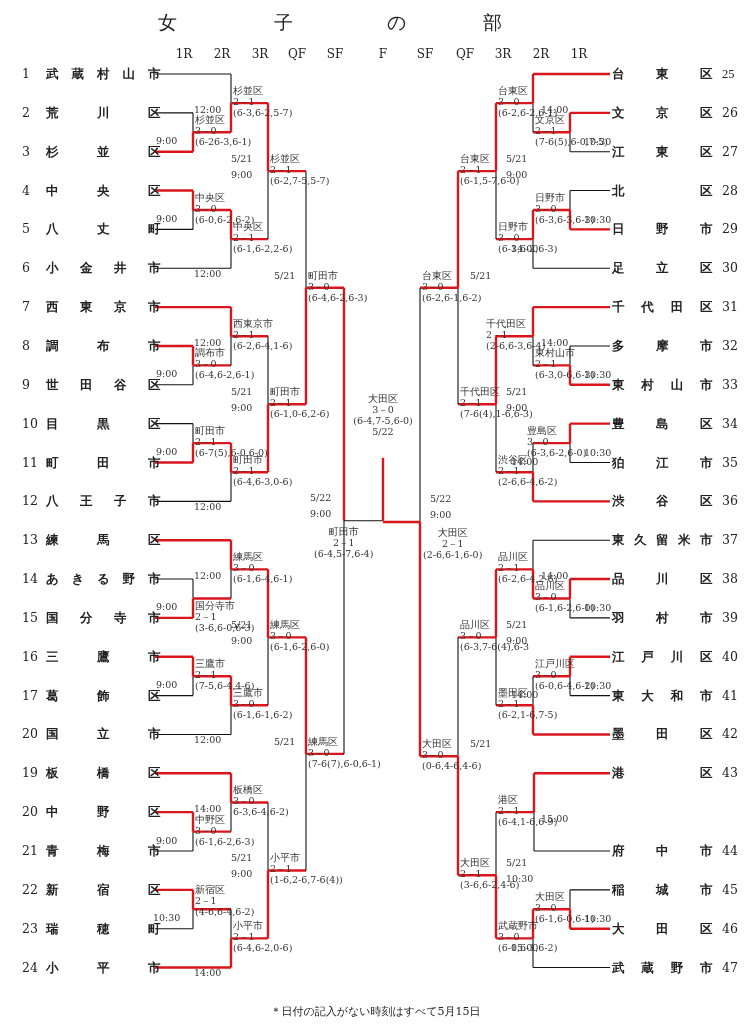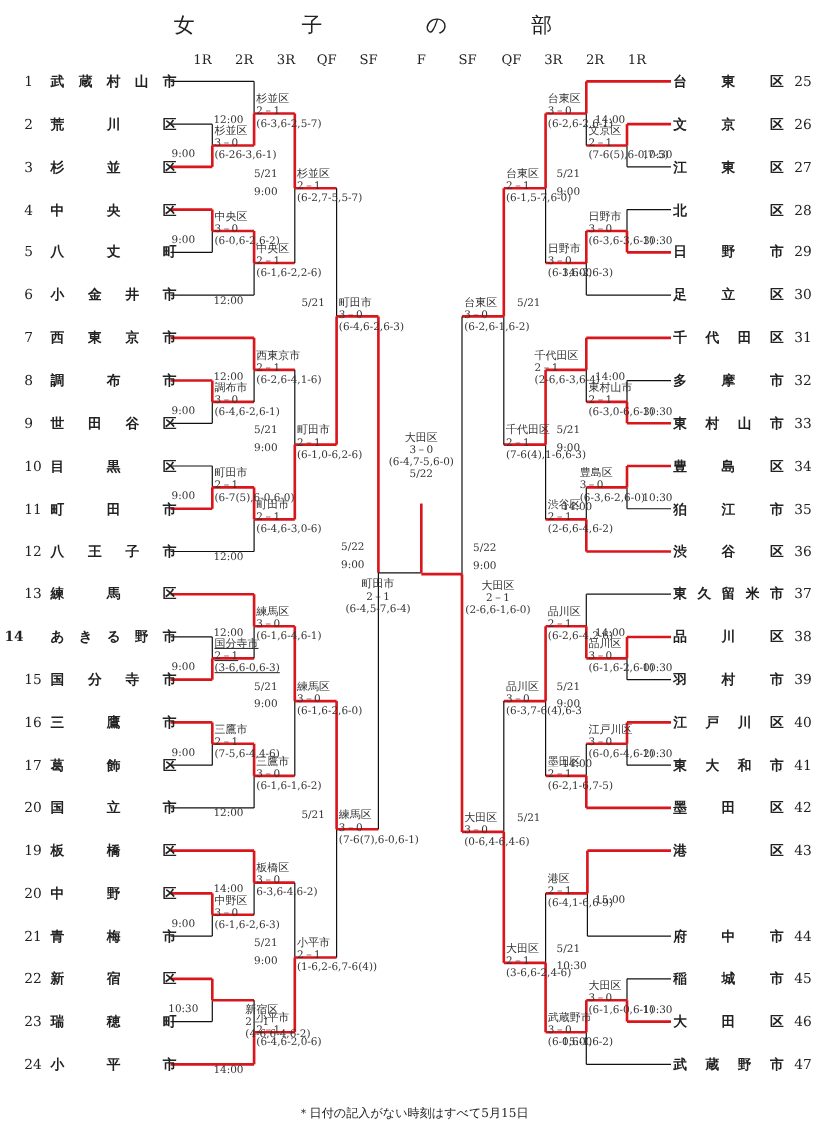--- a/index.html
+++ b/index.html
@@ -327,21 +327,21 @@
       <div>(6-1,0-6,2-6)</div>
     </div>
     <div class="time" style="left: 231px; top: 386.225px;">5/21</div>
     <div class="time" style="left: 231px; top: 402.225px;">9:00</div>
     <div class="lbl" style="left: 308px; top: 269.675px;">
       <div class="w">町田市</div>
       <div>3－0</div>
       <div>(6-4,6-2,6-3)</div>
     </div>
     <div class="time" style="left: 274px; top: 269.675px;">5/21</div>
-    <div class="lbl" style="left: 195px; top: 580px; text-decoration: underline;">
+    <div class="lbl" style="left: 195px; top: 600px;">
       <div class="w">国分寺市</div>
       <div>2－1</div>
       <div>(3-6,6-0,6-3)</div>
     </div>
     <div class="time" style="left: 156px; top: 601.475px;">9:00</div>
     <div class="lbl" style="left: 233px; top: 551.337px;">
       <div class="w">練馬区</div>
       <div>3－0</div>
       <div>(6-1,6-4,6-1)</div>
     </div>
@@ -370,21 +370,21 @@
       <div>3－0</div>
       <div>(6-1,6-2,6-3)</div>
     </div>
     <div class="time" style="left: 156px; top: 834.575px;">9:00</div>
     <div class="lbl" style="left: 233px; top: 784.438px;">
       <div class="w">板橋区</div>
       <div>3－0</div>
       <div>6-3,6-4,6-2)</div>
     </div>
     <div class="time" style="left: 194px; top: 803.438px;">14:00</div>
-    <div class="lbl" style="left: 195px; top: 913px; margin-left: 28px;">
+    <div class="lbl" style="left: 195px; top: 884px;">
       <div class="w">新宿区</div>
       <div>2－1</div>
       <div>(4-6,6-4,6-2)</div>
     </div>
     <div class="time" style="left: 153px; top: 912.275px;">10:30</div>
     <div class="lbl" style="left: 233px; top: 920.413px;">
       <div class="w">小平市</div>
       <div>2－1</div>
       <div>(6-4,6-2,0-6)</div>
     </div>
@@ -560,32 +560,32 @@
     <div class="team" style="top: 182.55px; left: 0px; width: 751px;"><span class="num" style="left: 22px;">4</span><span><span class="ch" style="left: 46px;">中</span><span class="ch" style="left: 97px;">央</span><span class="ch" style="left: 148px;">区</span></span></div>
     <div class="team" style="top: 221.4px; left: 0px; width: 751px;"><span class="num" style="left: 22px;">5</span><span><span class="ch" style="left: 46px;">八</span><span class="ch" style="left: 97px;">丈</span><span class="ch" style="left: 148px;">町</span></span></div>
     <div class="team" style="top: 260.25px; left: 0px; width: 751px;"><span class="num" style="left: 22px;">6</span><span><span class="ch" style="left: 46px;">小</span><span class="ch" style="left: 80px;">金</span><span class="ch" style="left: 114px;">井</span><span class="ch" style="left: 148px;">市</span></span></div>
     <div class="team" style="top: 299.1px; left: 0px; width: 751px;"><span class="num" style="left: 22px;">7</span><span><span class="ch" style="left: 46px;">西</span><span class="ch" style="left: 80px;">東</span><span class="ch" style="left: 114px;">京</span><span class="ch" style="left: 148px;">市</span></span></div>
     <div class="team" style="top: 337.95px; left: 0px; width: 751px;"><span class="num" style="left: 22px;">8</span><span><span class="ch" style="left: 46px;">調</span><span class="ch" style="left: 97px;">布</span><span class="ch" style="left: 148px;">市</span></span></div>
     <div class="team" style="top: 376.8px; left: 0px; width: 751px;"><span class="num" style="left: 22px;">9</span><span><span class="ch" style="left: 46px;">世</span><span class="ch" style="left: 80px;">田</span><span class="ch" style="left: 114px;">谷</span><span class="ch" style="left: 148px;">区</span></span></div>
     <div class="team" style="top: 415.65px; left: 0px; width: 751px;"><span class="num" style="left: 22px;">10</span><span><span class="ch" style="left: 46px;">目</span><span class="ch" style="left: 97px;">黒</span><span class="ch" style="left: 148px;">区</span></span></div>
     <div class="team" style="top: 454.5px; left: 0px; width: 751px;"><span class="num" style="left: 22px;">11</span><span><span class="ch" style="left: 46px;">町</span><span class="ch" style="left: 97px;">田</span><span class="ch" style="left: 148px;">市</span></span></div>
     <div class="team" style="top: 493.35px; left: 0px; width: 751px;"><span class="num" style="left: 22px;">12</span><span><span class="ch" style="left: 46px;">八</span><span class="ch" style="left: 80px;">王</span><span class="ch" style="left: 114px;">子</span><span class="ch" style="left: 148px;">市</span></span></div>
     <div class="team" style="top: 532.2px; left: 0px; width: 751px;"><span class="num" style="left: 22px;">13</span><span><span class="ch" style="left: 46px;">練</span><span class="ch" style="left: 97px;">馬</span><span class="ch" style="left: 148px;">区</span></span></div>
-    <div class="team" style="top: 571.05px; left: 0px; width: 751px;"><span class="num" style="left: 4px; font-weight: bold;">14</span><span><span class="ch" style="left: 46px;">あ</span><span class="ch" style="left: 71.5px;">き</span><span class="ch" style="left: 97px;">る</span><span class="ch" style="left: 122.5px;">野</span><span class="ch" style="left: 148px;">市</span></span></div>
+    <div class="team" style="top: 571.05px; left: 0px; width: 751px;"><span class="num" style="left: 22px;">14</span><span><span class="ch" style="left: 46px;">あ</span><span class="ch" style="left: 71.5px;">き</span><span class="ch" style="left: 97px;">る</span><span class="ch" style="left: 122.5px;">野</span><span class="ch" style="left: 148px;">市</span></span></div>
     <div class="team" style="top: 609.9px; left: 0px; width: 751px;"><span class="num" style="left: 22px;">15</span><span><span class="ch" style="left: 46px;">国</span><span class="ch" style="left: 80px;">分</span><span class="ch" style="left: 114px;">寺</span><span class="ch" style="left: 148px;">市</span></span></div>
     <div class="team" style="top: 648.75px; left: 0px; width: 751px;"><span class="num" style="left: 22px;">16</span><span><span class="ch" style="left: 46px;">三</span><span class="ch" style="left: 97px;">鷹</span><span class="ch" style="left: 148px;">市</span></span></div>
     <div class="team" style="top: 687.6px; left: 0px; width: 751px;"><span class="num" style="left: 22px;">17</span><span><span class="ch" style="left: 46px;">葛</span><span class="ch" style="left: 97px;">飾</span><span class="ch" style="left: 148px;">区</span></span></div>
     <div class="team" style="top: 726.45px; left: 0px; width: 751px;"><span class="num" style="left: 22px;">20</span><span><span class="ch" style="left: 46px;">国</span><span class="ch" style="left: 97px;">立</span><span class="ch" style="left: 148px;">市</span></span></div>
     <div class="team" style="top: 765.3px; left: 0px; width: 751px;"><span class="num" style="left: 22px;">19</span><span><span class="ch" style="left: 46px;">板</span><span class="ch" style="left: 97px;">橋</span><span class="ch" style="left: 148px;">区</span></span></div>
     <div class="team" style="top: 804.15px; left: 0px; width: 751px;"><span class="num" style="left: 22px;">20</span><span><span class="ch" style="left: 46px;">中</span><span class="ch" style="left: 97px;">野</span><span class="ch" style="left: 148px;">区</span></span></div>
     <div class="team" style="top: 843px; left: 0px; width: 751px;"><span class="num" style="left: 22px;">21</span><span><span class="ch" style="left: 46px;">青</span><span class="ch" style="left: 97px;">梅</span><span class="ch" style="left: 148px;">市</span></span></div>
     <div class="team" style="top: 881.85px; left: 0px; width: 751px;"><span class="num" style="left: 22px;">22</span><span><span class="ch" style="left: 46px;">新</span><span class="ch" style="left: 97px;">宿</span><span class="ch" style="left: 148px;">区</span></span></div>
     <div class="team" style="top: 920.7px; left: 0px; width: 664px;"><span class="num" style="left: 22px;">23</span><span><span class="ch" style="left: 46px;">瑞</span><span class="ch" style="left: 97px;">穂</span><span class="ch" style="left: 148px;">町</span></span></div>
     <div class="team" style="top: 959.55px; left: 0px; width: 751px;"><span class="num" style="left: 22px;">24</span><span><span class="ch" style="left: 46px;">小</span><span class="ch" style="left: 97px;">平</span><span class="ch" style="left: 148px;">市</span></span></div>
-    <div class="team" style="top: 66px; left: 0px; width: 751px;"><span class="num" style="left: 722px;">25</span><span><span class="ch" style="left: 612px;">台</span><span class="ch" style="left: 656px;">東</span><span class="ch" style="left: 700px;">区</span></span></div>
+    <div class="team" style="top: 66px; left: 0px; width: 751px;"><span class="num" style="left: 722px; font-family: Liberation Serif, serif;">25</span><span><span class="ch" style="left: 612px;">台</span><span class="ch" style="left: 656px;">東</span><span class="ch" style="left: 700px;">区</span></span></div>
     <div class="team" style="top: 104.85px; left: 0px; width: 751px;"><span class="num" style="left: 722px;">26</span><span><span class="ch" style="left: 612px;">文</span><span class="ch" style="left: 656px;">京</span><span class="ch" style="left: 700px;">区</span></span></div>
     <div class="team" style="top: 143.7px; left: 0px; width: 751px;"><span class="num" style="left: 722px;">27</span><span><span class="ch" style="left: 612px;">江</span><span class="ch" style="left: 656px;">東</span><span class="ch" style="left: 700px;">区</span></span></div>
     <div class="team" style="top: 182.55px; left: 0px; width: 751px;"><span class="num" style="left: 722px;">28</span><span><span class="ch" style="left: 612px;">北</span><span class="ch" style="left: 700px;">区</span></span></div>
     <div class="team" style="top: 221.4px; left: 0px; width: 751px;"><span class="num" style="left: 722px;">29</span><span><span class="ch" style="left: 612px;">日</span><span class="ch" style="left: 656px;">野</span><span class="ch" style="left: 700px;">市</span></span></div>
     <div class="team" style="top: 260.25px; left: 0px; width: 751px;"><span class="num" style="left: 722px;">30</span><span><span class="ch" style="left: 612px;">足</span><span class="ch" style="left: 656px;">立</span><span class="ch" style="left: 700px;">区</span></span></div>
     <div class="team" style="top: 299.1px; left: 0px; width: 751px;"><span class="num" style="left: 722px;">31</span><span><span class="ch" style="left: 612px;">千</span><span class="ch" style="left: 641.333px;">代</span><span class="ch" style="left: 670.667px;">田</span><span class="ch" style="left: 700px;">区</span></span></div>
     <div class="team" style="top: 337.95px; left: 0px; width: 751px;"><span class="num" style="left: 722px;">32</span><span><span class="ch" style="left: 612px;">多</span><span class="ch" style="left: 656px;">摩</span><span class="ch" style="left: 700px;">市</span></span></div>
     <div class="team" style="top: 376.8px; left: 0px; width: 751px;"><span class="num" style="left: 722px;">33</span><span><span class="ch" style="left: 612px;">東</span><span class="ch" style="left: 641.333px;">村</span><span class="ch" style="left: 670.667px;">山</span><span class="ch" style="left: 700px;">市</span></span></div>
     <div class="team" style="top: 415.65px; left: 0px; width: 751px;"><span class="num" style="left: 722px;">34</span><span><span class="ch" style="left: 612px;">豊</span><span class="ch" style="left: 656px;">島</span><span class="ch" style="left: 700px;">区</span></span></div>
     <div class="team" style="top: 454.5px; left: 0px; width: 751px;"><span class="num" style="left: 722px;">35</span><span><span class="ch" style="left: 612px;">狛</span><span class="ch" style="left: 656px;">江</span><span class="ch" style="left: 700px;">市</span></span></div>

